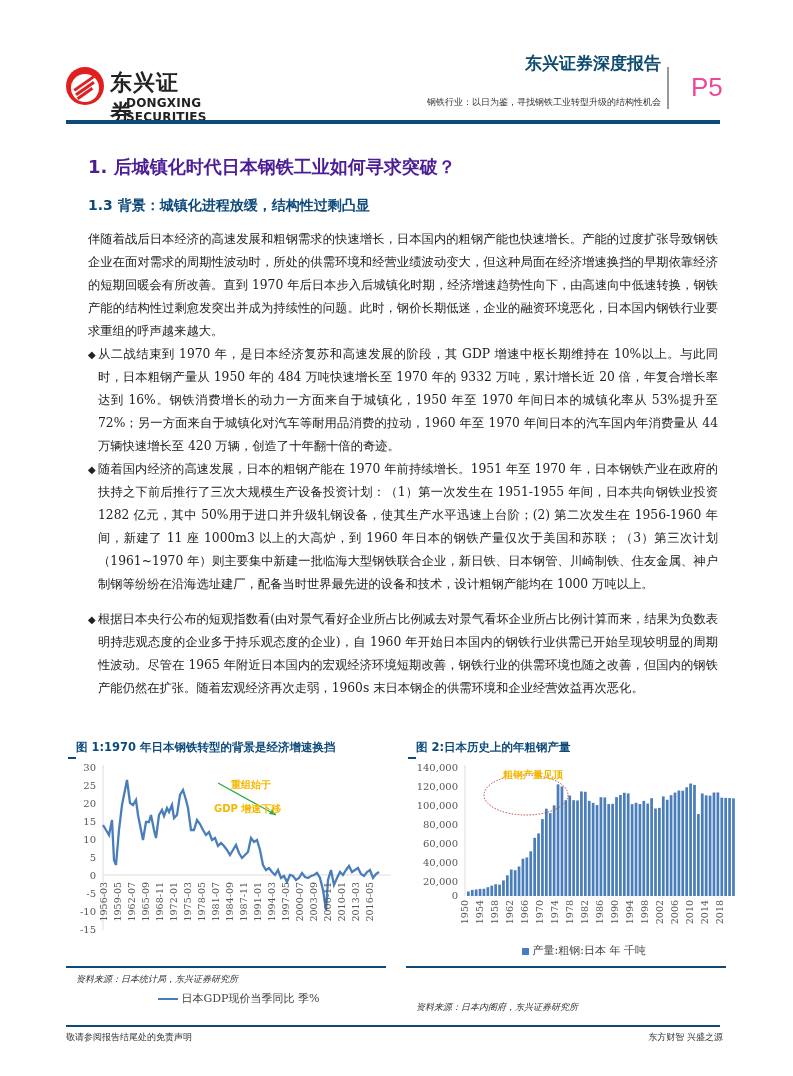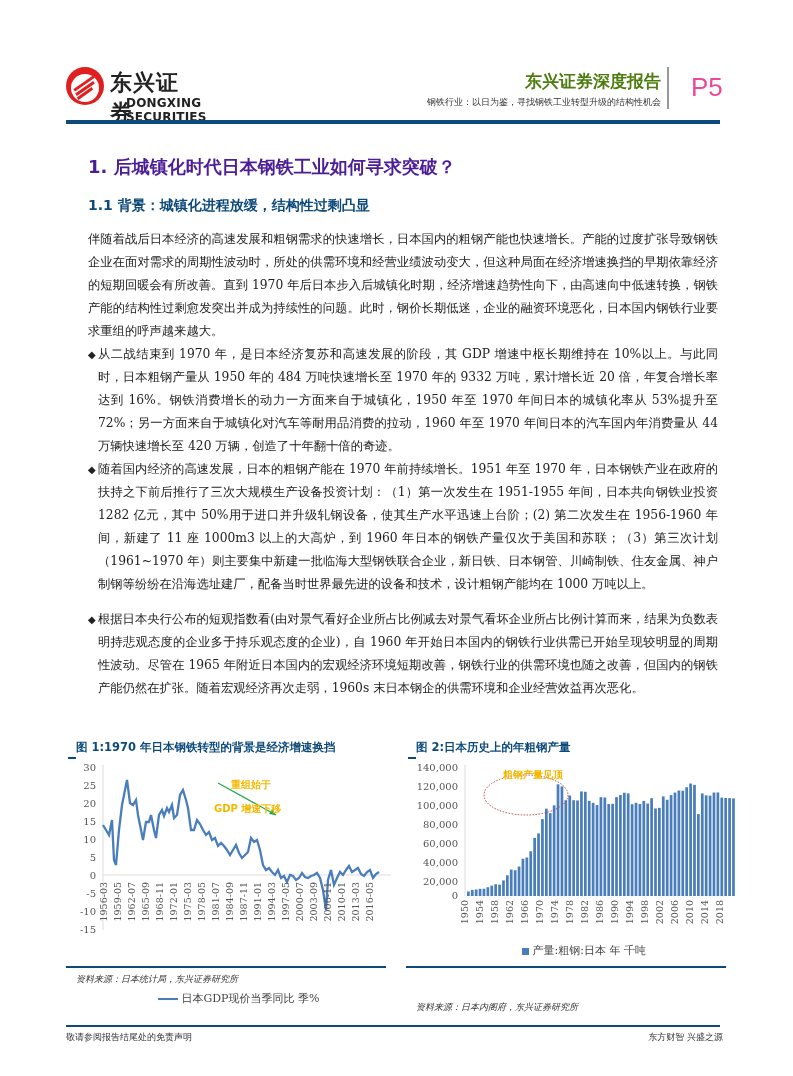--- a/index.html
+++ b/index.html
@@ -4,21 +4,21 @@
 <style>
   * { margin:0; padding:0; box-sizing:border-box; }
   body { width:793px; height:1076px; background:#fff; font-family:"DejaVu Serif","Liberation Serif",serif; color:#222; position:relative; overflow:hidden; }
   .header { position:absolute; left:0; top:0; width:793px; height:130px; }
   .logo { position:absolute; left:66px; top:65px; width:130px; height:44px; }
   .logo-circle { position:absolute; left:0; top:2px; width:38px; height:38px; border-radius:50%; background:#e02020; }
   .logo-inner { position:absolute; left:5px; top:7px; width:28px; height:28px; border-radius:50%; background:#fff; }
   .logo-stripe { position:absolute; height:3px; background:#e02020; transform:rotate(-35deg); }
   .logo-name { position:absolute; left:44px; top:3px; font-family:"DejaVu Sans",sans-serif; font-weight:bold; font-size:22px; color:#222; letter-spacing:1px; }
   .logo-sub { position:absolute; left:60px; top:31px; font-family:"DejaVu Sans",sans-serif; font-weight:bold; font-size:12px; color:#222; letter-spacing:0.2px; }
-  .report-title { position:absolute; right:132px; top:70px; font-family:"DejaVu Sans",sans-serif; font-weight:bold; font-size:17px; color:#4d7c0f; }
+  .report-title { position:absolute; right:132px; top:52px; font-family:"DejaVu Sans",sans-serif; font-weight:bold; font-size:17px; color:#0c4a6e; }
   .report-sub { position:absolute; right:132px; top:96px; font-size:9px; color:#333; }
   .vline { position:absolute; left:667px; top:67px; width:2px; height:42px; background:#999; }
   .page-num { position:absolute; left:691px; top:72px; font-family:"Liberation Sans",sans-serif; font-size:26px; color:#ec4899; }
   .header-bar { position:absolute; left:66px; top:120px; width:654px; height:4px; background:#0d4a7a; }
   .h1 { position:absolute; left:88px; top:155px; font-family:"DejaVu Sans",sans-serif; font-weight:bold; font-size:18px; color:#4c1d95; }
   .h2 { position:absolute; left:88px; top:197px; font-family:"DejaVu Sans",sans-serif; font-weight:bold; font-size:14px; color:#0d4a7a; }
   .para { position:absolute; left:88px; width:630px; font-size:12.3px; line-height:23px; text-align:justify; color:#222; }
   .bullet { position:absolute; left:88px; width:630px; font-size:12.3px; line-height:23px; text-align:justify; padding-left:10px; color:#222; }
   .bullet-dot { position:absolute; left:0; top:0; font-size:10px; }
   .fig-title { position:absolute; font-family:"DejaVu Sans",sans-serif; font-weight:bold; font-size:11.5px; color:#0d4a7a; }
@@ -48,21 +48,21 @@
     <div class="logo-sub">DONGXING SECURITIES</div>
   </div>
   <div class="report-title">东兴证券深度报告</div>
   <div class="report-sub">钢铁行业：以日为鉴，寻找钢铁工业转型升级的结构性机会</div>
   <div class="vline"></div>
   <div class="page-num">P5</div>
   <div class="header-bar"></div>
 </div>
 
 <div class="h1">1. 后城镇化时代日本钢铁工业如何寻求突破？</div>
-<div class="h2">1.1 背景：城镇化进程放缓，结构性过剩凸显</div>
+<div class="h2">1.3 背景：城镇化进程放缓，结构性过剩凸显</div>
 
 <div class="para" style="top:228px;">伴随着战后日本经济的高速发展和粗钢需求的快速增长，日本国内的粗钢产能也快速增长。产能的过度扩张导致钢铁企业在面对需求的周期性波动时，所处的供需环境和经营业绩波动变大，但这种局面在经济增速换挡的早期依靠经济的短期回暖会有所改善。直到 1970 年后日本步入后城镇化时期，经济增速趋势性向下，由高速向中低速转换，钢铁产能的结构性过剩愈发突出并成为持续性的问题。此时，钢价长期低迷，企业的融资环境恶化，日本国内钢铁行业要求重组的呼声越来越大。</div>
 
 <div class="bullet" style="top:343px;">
   <span class="bullet-dot">◆</span>
   <span>从二战结束到 1970 年，是日本经济复苏和高速发展的阶段，其 GDP 增速中枢长期维持在 10%以上。与此同时，日本粗钢产量从 1950 年的 484 万吨快速增长至 1970 年的 9332 万吨，累计增长近 20 倍，年复合增长率达到 16%。钢铁消费增长的动力一方面来自于城镇化，1950 年至 1970 年间日本的城镇化率从 53%提升至 72%；另一方面来自于城镇化对汽车等耐用品消费的拉动，1960 年至 1970 年间日本的汽车国内年消费量从 44 万辆快速增长至 420 万辆，创造了十年翻十倍的奇迹。</span>
 </div>
 <div class="bullet" style="top:458px;">
   <span class="bullet-dot">◆</span>
   <span>随着国内经济的高速发展，日本的粗钢产能在 1970 年前持续增长。1951 年至 1970 年，日本钢铁产业在政府的扶持之下前后推行了三次大规模生产设备投资计划：（1）第一次发生在 1951-1955 年间，日本共向钢铁业投资 1282 亿元，其中 50%用于进口并升级轧钢设备，使其生产水平迅速上台阶；(2) 第二次发生在 1956-1960 年间，新建了 11 座 1000m3 以上的大高炉，到 1960 年日本的钢铁产量仅次于美国和苏联；（3）第三次计划（1961~1970 年）则主要集中新建一批临海大型钢铁联合企业，新日铁、日本钢管、川崎制铁、住友金属、神户制钢等纷纷在沿海选址建厂，配备当时世界最先进的设备和技术，设计粗钢产能均在 1000 万吨以上。</span>

